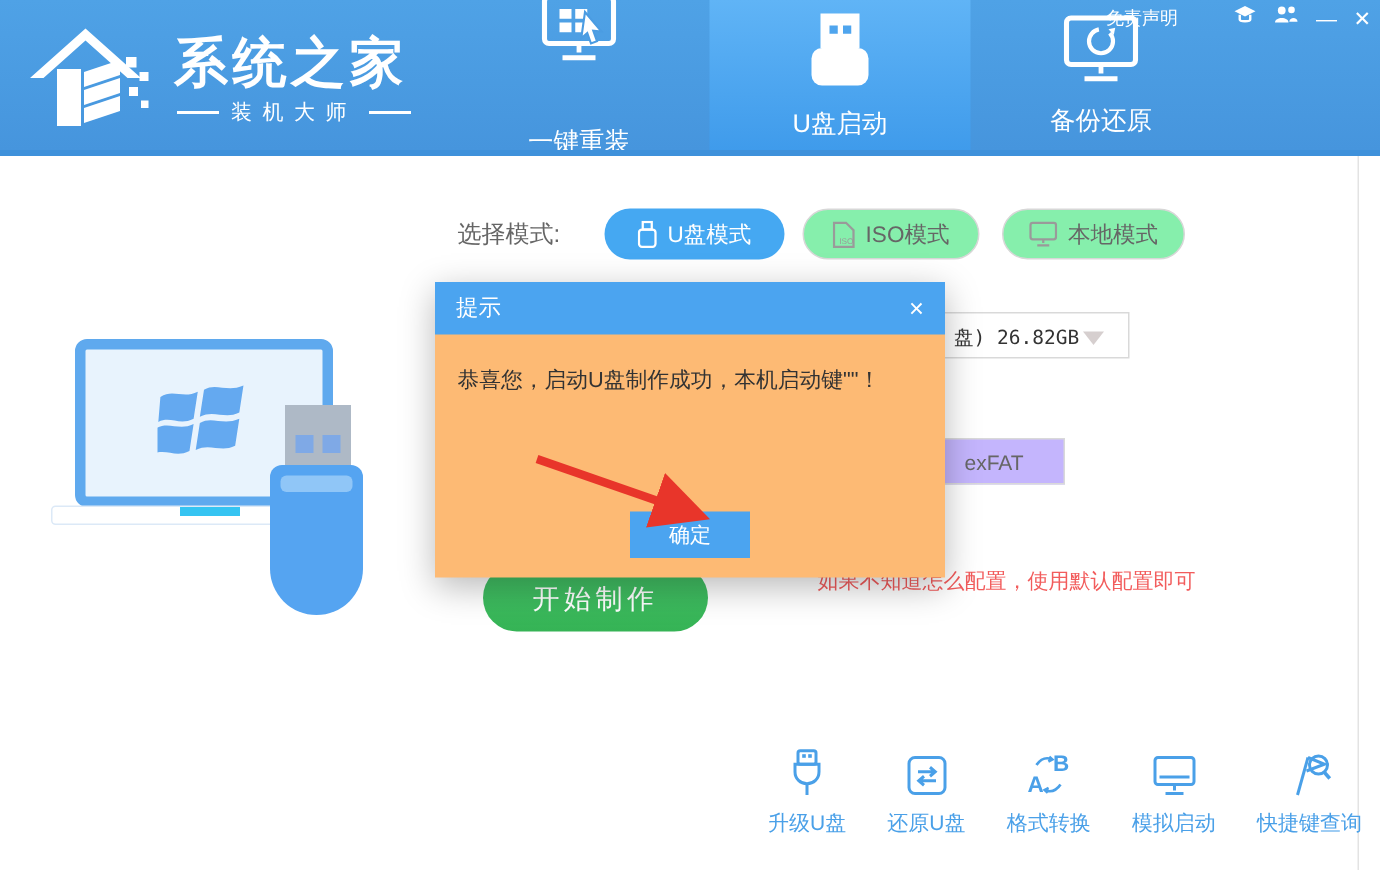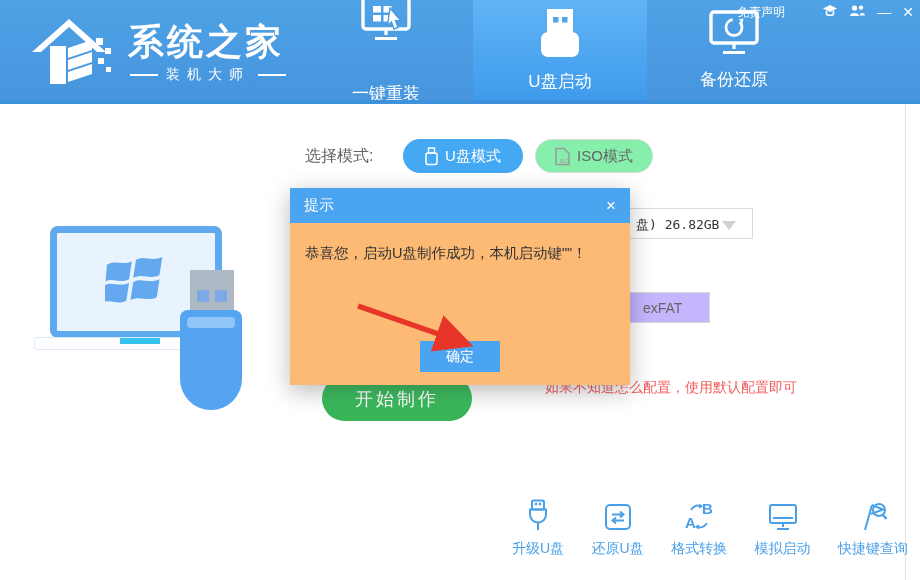--- a/index.html
+++ b/index.html
@@ -3,21 +3,21 @@
 <meta charset="utf-8">
 <style>
   html,body{margin:0;padding:0;background:#fff;}
   body{width:920px;height:580px;font-family:"Liberation Sans",sans-serif;-webkit-font-smoothing:antialiased;}
   .app{position:relative;width:920px;height:580px;background:#fff;overflow:hidden;}
 
   
   .header{position:absolute;left:0;top:0;width:920px;height:100px;background:linear-gradient(180deg,#4FA2E6,#4695DD);}
   .header-strip{position:absolute;left:0;top:100px;width:920px;height:4px;background:#3E91DB;}
 
-  .logo{position:absolute;left:26px;top:8px;width:260px;height:84px;}
+  .logo{position:absolute;left:14px;top:8px;width:260px;height:84px;}
   .logo-icon{position:absolute;left:0;top:2px;}
   .logo-title{position:absolute;left:102px;top:10px;font-size:36px;font-weight:bold;color:#fff;letter-spacing:3px;}
   .logo-sub{position:absolute;left:104px;top:58px;display:flex;align-items:center;gap:8px;color:#fff;}
   .logo-sub .dash{width:28px;height:2px;background:#fff;}
   .logo-sub .txt{font-size:14px;letter-spacing:7px;}
 
   .nav-tab{position:absolute;top:0;height:100px;width:174px;display:flex;flex-direction:column;align-items:center;justify-content:center;color:#fff;cursor:pointer;}
   .nav-tab .lbl{font-size:17px;margin-top:7px;}
   .nav-tab.active{background:linear-gradient(180deg,#60B4F6,#3F9BEB);}
 
@@ -187,20 +187,27 @@
   </div>
 
   <div class="pill plain pill-iso">
     <svg width="15" height="19" viewBox="0 0 15 19">
       <path d="M1 1.5 h8 l5 5 V17.5 H1 Z" fill="none" stroke="#9a9a9a" stroke-width="1.5"></path>
       <text x="4.5" y="15.5" font-size="5.5" fill="#9a9a9a" font-family="sans-serif">ISO</text>
     </svg>
     <span>ISO模式</span>
   </div>
 
+  <div class="pill plain pill-local">
+    <svg width="19" height="18" viewBox="0 0 19 18">
+      <rect x="1" y="1.5" width="17" height="11" rx="1.5" fill="none" stroke="#9a9a9a" stroke-width="1.5"></rect>
+      <path d="M9.5 12.5 v2.5 M5.5 16.5 h8" stroke="#9a9a9a" stroke-width="1.5"></path>
+    </svg>
+    <span>本地模式</span>
+  </div>
 
   <div class="dropdown">
     <span class="val">盘) 26.82GB</span>
     <span class="tri"></span>
   </div>
 
   <div class="format-box">
     <span class="val">exFAT</span>
   </div>
 

